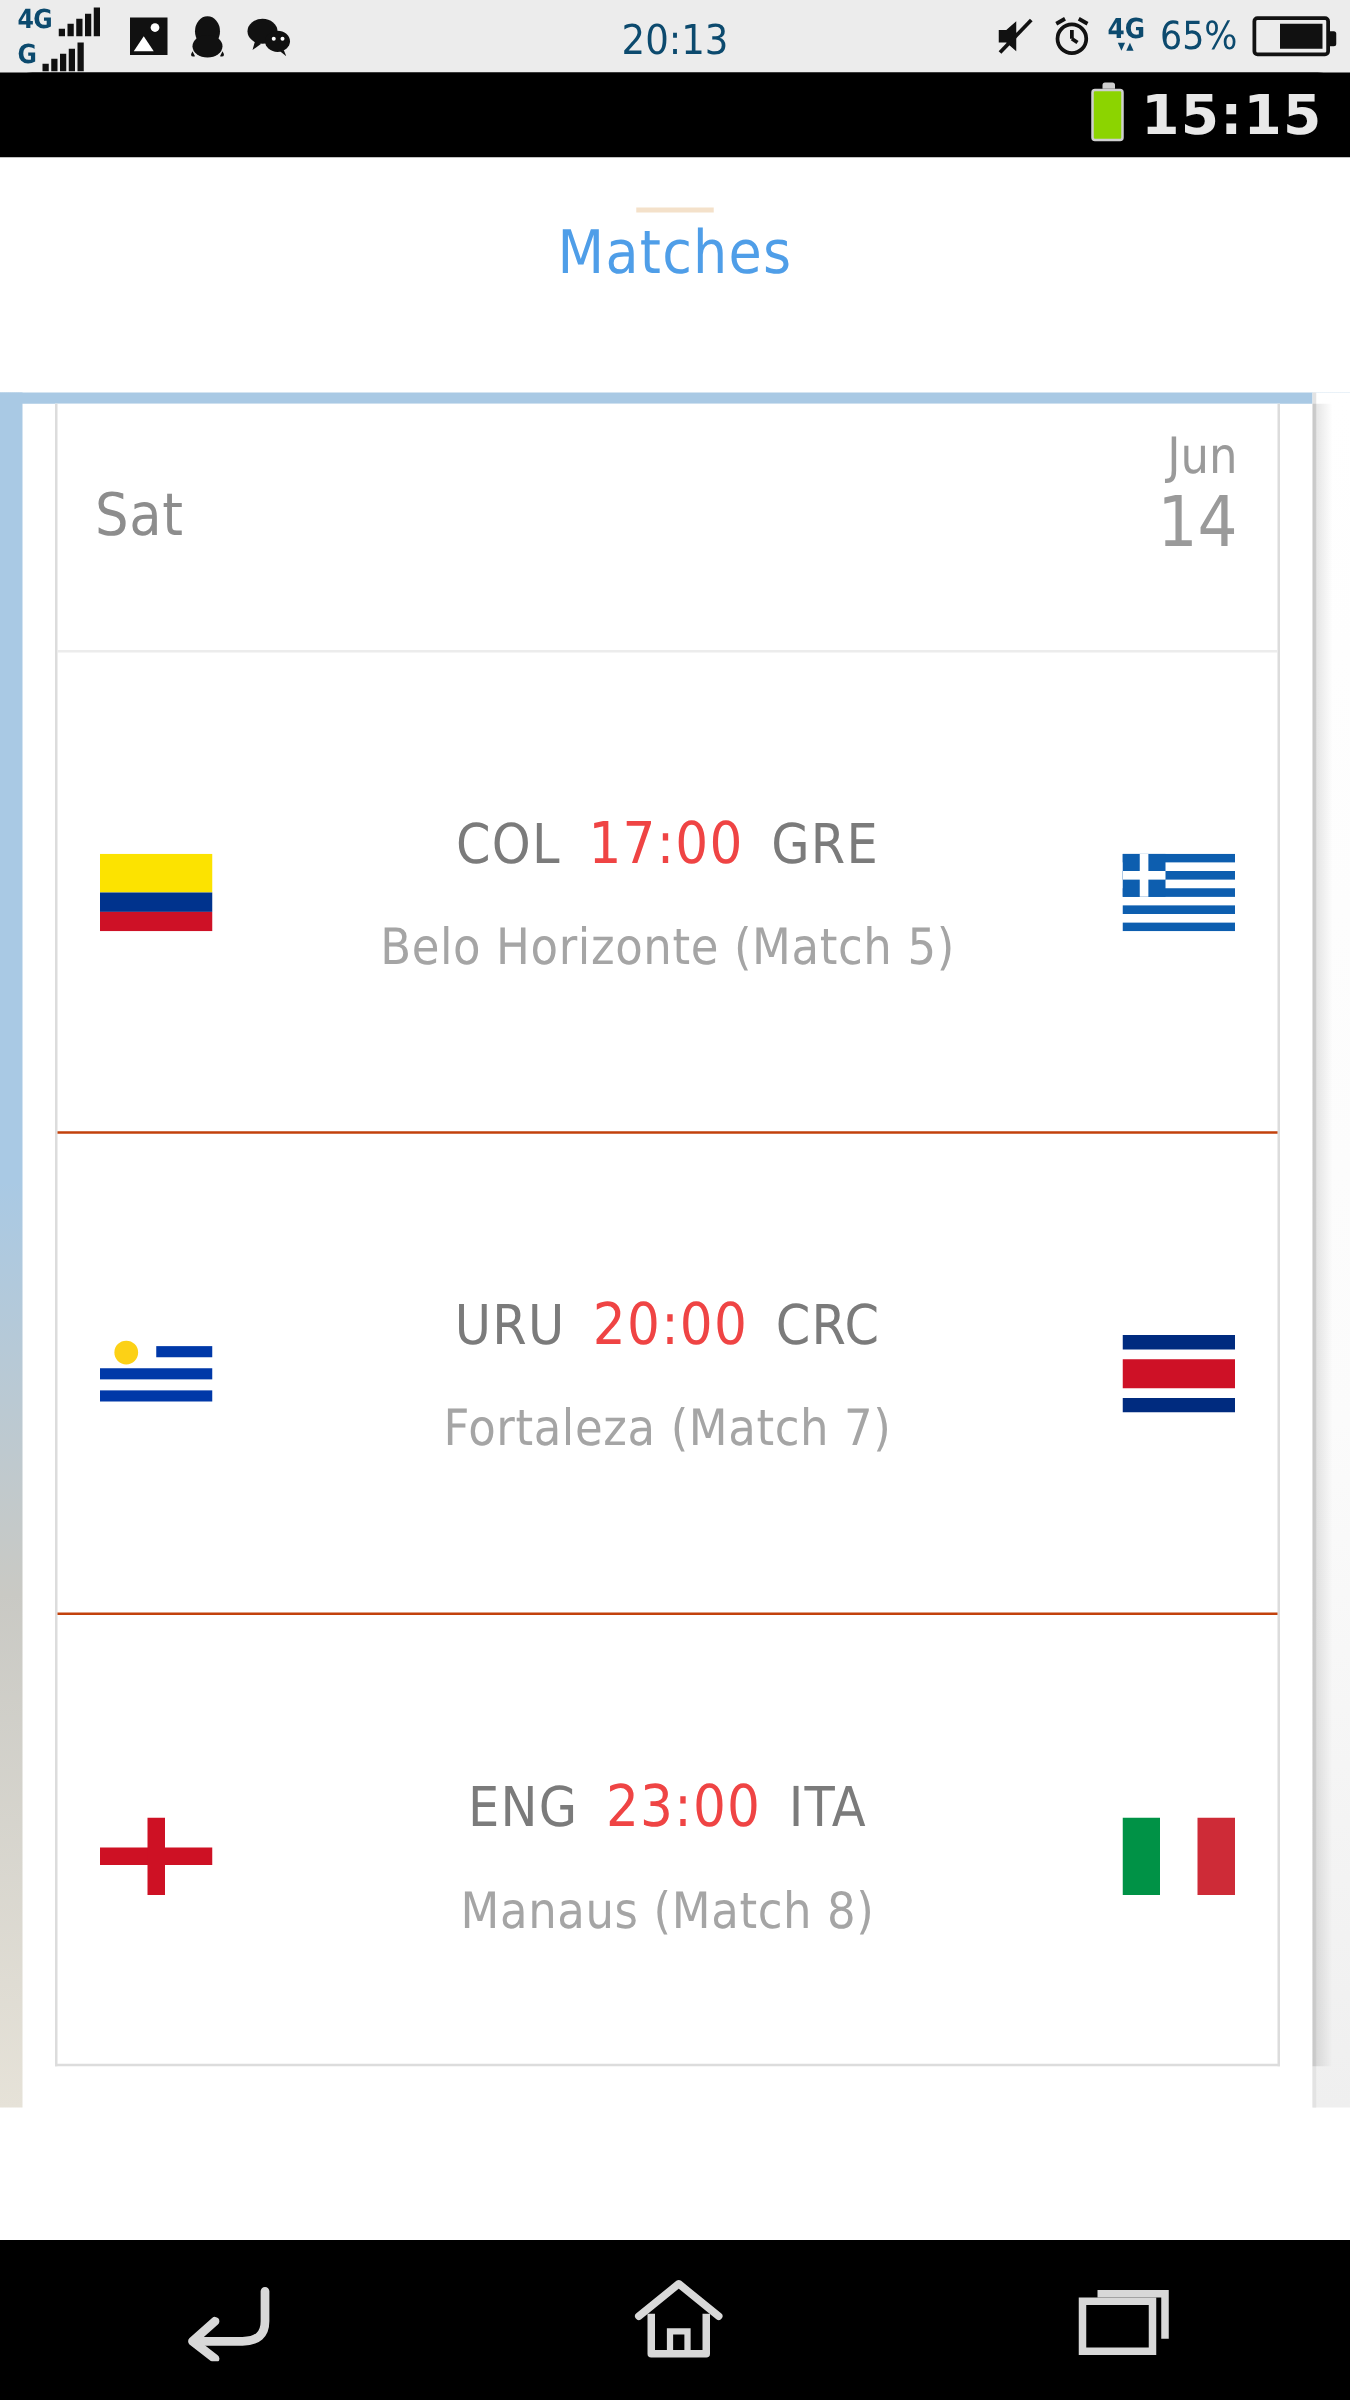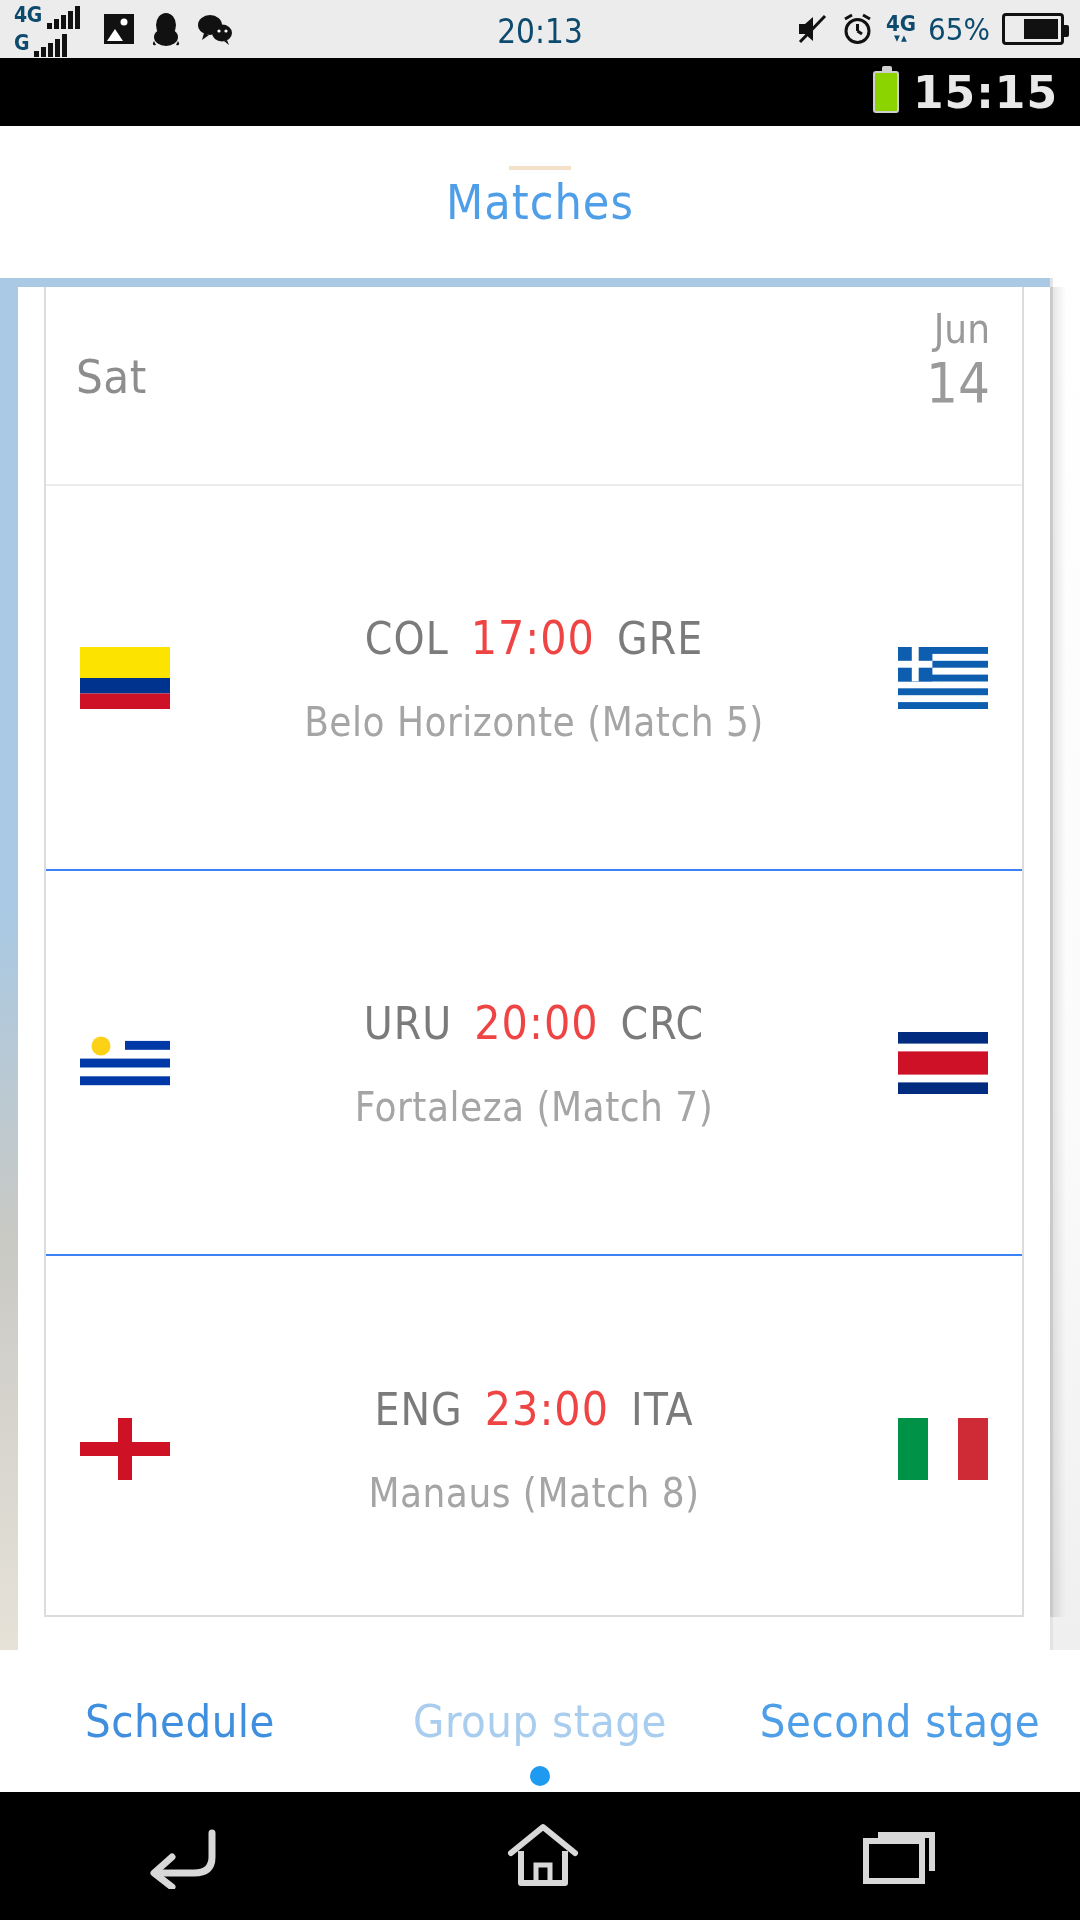--- a/index.html
+++ b/index.html
@@ -40,21 +40,21 @@
   }
   .is-right { position:absolute; right:22px; top:0; height:68px; display:flex; align-items:center; gap:14px;text-decoration:underline; }
   .is-batt { width:26px; height:42px; background:#8cd400; border-radius:3px; position:relative; border:2px solid #cfcfcf; }
   .is-batt::before { content:""; position:absolute; left:7px; top:-7px; width:10px; height:5px; background:#cfcfcf; border-radius:2px 2px 0 0; }
   .is-time { color:#e8e8e8; font-size:44px; font-weight:600; letter-spacing:1px; font-family:"DejaVu Sans","Liberation Sans",sans-serif; }
 
   
   .app { position:absolute; left:0; top:126px; width:1080px; height:1666px; background:#fff; }
 
   
-  .title-bar { height:152px; position:relative; background:#fff; }
+  .title-bar { height:188px; position:relative; background:#fff; }
   .title-tick { position:absolute; left:50%; transform:translateX(-50%); top:40px; width:62px; height:4px; background:#f0d7b8; opacity:.75; }
   .title-text {
     position:absolute; left:0; right:0; top:48px; text-align:center;
     color:#4f9ee8; font-size:48px; letter-spacing:1px;
     font-family:"DejaVu Sans Condensed","Liberation Sans",sans-serif;
   }
 
   
   .list-wrap { position:relative; height:1372px; background:#fff; }
   .gutter-l { position:absolute; left:0; top:0; width:18px; height:100%;
@@ -70,21 +70,21 @@
           background:linear-gradient(90deg,rgba(0,0,0,.12),rgba(0,0,0,0)); }
 
   
   .date-row { position:relative; height:199px; border-bottom:2px solid #ececec; }
   .date-day { position:absolute; left:30px; top:62px; font-size:47px; color:#8d8d8d; letter-spacing:0.5px; }
   .date-right { position:absolute; right:32px; top:22px; text-align:right; color:#9a9a9a; line-height:1.0; }
   .date-mon { font-size:40px; display:block; }
   .date-num { font-size:56px; display:block; margin-top:6px; }
 
   
-  .match { position:relative; height:385px; border-bottom:2px solid #3b82f6; }
+  .match { position:relative; height:385px; border-bottom:2px solid #c2410c; }
   .match:last-child { border-bottom:none; }
   .flag-l { position:absolute; left:34px; top:50%; transform:translateY(-50%); }
   .flag-r { position:absolute; right:34px; top:50%; transform:translateY(-50%); }
   .center-col { position:absolute; left:230px; right:230px; top:50%; transform:translateY(-50%); text-align:center; }
   .score-line { display:flex; align-items:baseline; justify-content:center; gap:22px; white-space:nowrap; }
   .team { font-size:44px; color:#7b7b7b; letter-spacing:1px; }
   .ktime { font-size:46px; color:#ef4444; letter-spacing:1px; }
   .venue { margin-top:34px; font-size:40px; color:#a5a5a5; letter-spacing:0.5px; }
 
   
@@ -296,26 +296,20 @@
             <rect x="0" y="0" width="30" height="62" fill="#009246"></rect>
             <rect x="30" y="0" width="30" height="62" fill="#fff"></rect>
             <rect x="60" y="0" width="30" height="62" fill="#CE2B37"></rect>
           </svg>
         </span>
       </div>
 
     </div>
   </div>
 
-  <div class="tabs">
-    <span class="tab active">Schedule</span>
-    <span class="tab dim">Group stage</span>
-    <span class="tab normal">Second stage</span>
-    <span class="dot"></span>
-  </div>
 </div>
 
 <div class="navbar">
   <svg width="86" height="66" viewBox="0 0 86 66">
     <path d="M72 10 L72 34 Q72 50 54 50 L18 50" fill="none" stroke="#d8d8d8" stroke-width="7" stroke-linecap="round"></path>
     <path d="M32 34 L14 50 L32 64" fill="none" stroke="#d8d8d8" stroke-width="7" stroke-linecap="round" stroke-linejoin="round"></path>
   </svg>
   <svg width="76" height="70" viewBox="0 0 76 70">
     <path d="M6 32 L38 6 L70 32" fill="none" stroke="#d8d8d8" stroke-width="6" stroke-linecap="round" stroke-linejoin="round"></path>
     <path d="M16 30 L16 62 L60 62 L60 30" fill="none" stroke="#d8d8d8" stroke-width="6" stroke-linejoin="round"></path>

